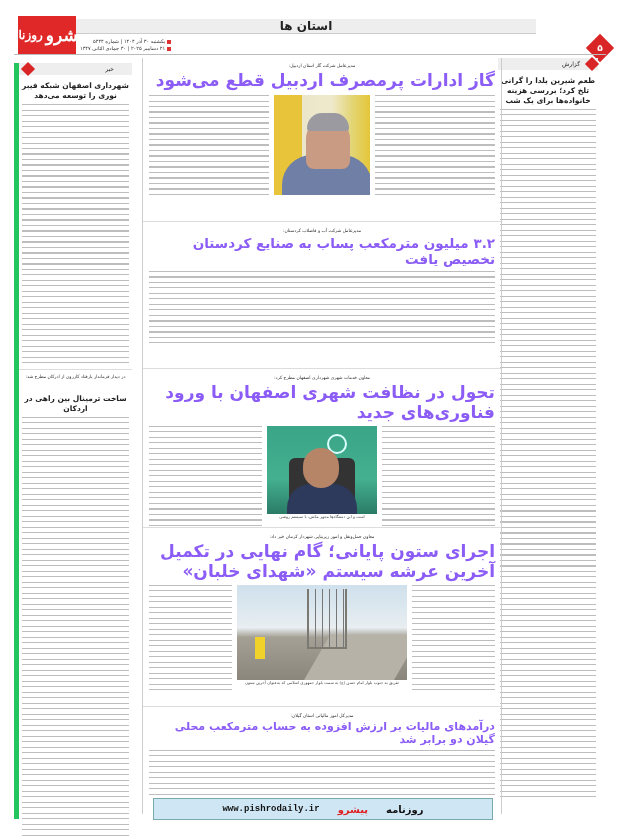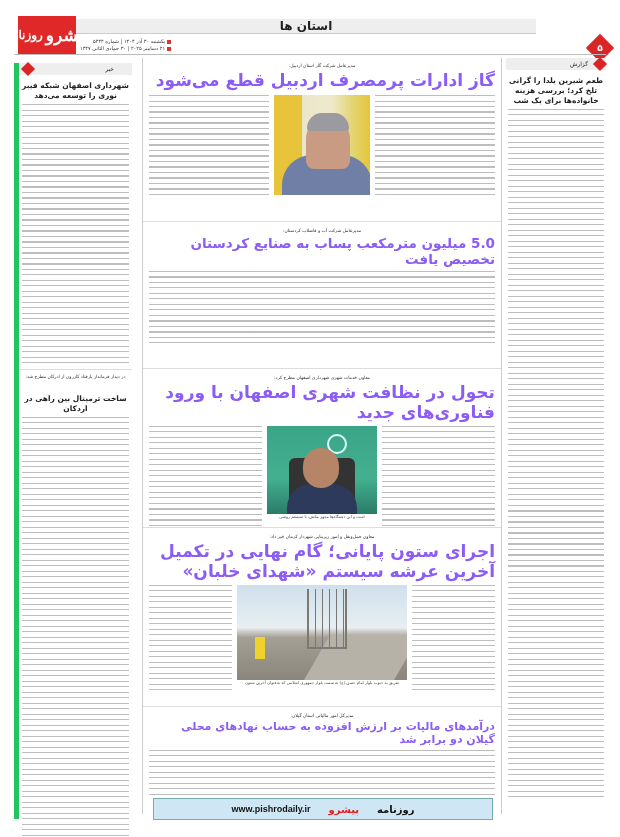--- a/index.html
+++ b/index.html
@@ -9,21 +9,21 @@
 .logo{position:absolute;left:4px;top:2px;width:58px;height:38px;background:#e02828;color:#fff;font-family:"DejaVu Serif",serif;font-weight:bold;display:flex;align-items:center;justify-content:center;font-size:12px}
 .logo .big{font-size:17px;margin-left:3px}
 .title-bar{position:absolute;left:62px;top:5px;width:460px;height:15px;background:#eee;border-bottom:1px solid #ccc;text-align:center;font-size:12px;font-weight:bold;line-height:15px}
 .dateline{position:absolute;left:66px;top:24px;font-size:5px;line-height:7px;color:#333;direction:rtl}
 .dateline div{display:flex;align-items:center;gap:2px}
 .dateline .sq{width:4px;height:4px;background:#d33;display:inline-block}
 .pagenum{position:absolute;right:-4px;top:24px;width:20px;height:20px;background:#d92525;transform:rotate(45deg);}
 .pagenum span{position:absolute;inset:0;transform:rotate(-45deg);display:flex;align-items:center;justify-content:center;color:#fff;font-size:9px;font-weight:bold}
 .hr{position:absolute;left:0;top:40px;width:592px;height:1px;background:#bbb}
 .col-left{position:absolute;left:0;top:49px;width:118px;height:756px;border-left:5px solid #22c55e}
-.col-right{position:absolute;right:0;top:44px;width:100px;height:756px}
+.col-right{position:absolute;right:8px;top:44px;width:100px;height:756px}
 .col-mid{position:absolute;left:128px;top:44px;width:360px;height:756px;border-right:1px solid #ccc;border-left:1px solid #ccc}
 .section-tag{height:12px;background:#eee;font-size:6px;line-height:12px;padding:0 18px;position:relative}
 .section-tag .dm{position:absolute;top:1px;width:10px;height:10px;background:#d92525;transform:rotate(45deg)}
 .col-right .section-tag .dm{right:1px}
 .col-left .section-tag .dm{left:4px}
 .col-left .section-tag{text-align:right}
 .sidehead{font-size:7.5px;font-weight:bold;text-align:center;line-height:10px;margin:6px 3px 3px}
 .kicker{font-size:4.5px;text-align:center;color:#333;line-height:7px}
 .headline{font-weight:bold;color:#8b5cf6;line-height:1.15;font-family:"DejaVu Sans",sans-serif}
 .h1{font-size:17px;margin:2px 0 4px}
@@ -45,21 +45,21 @@
 .ph2 .man{position:absolute;left:36px;top:22px;width:36px;height:40px;border-radius:18px;background:#b68567}
 .ph2 .suit{position:absolute;left:20px;top:58px;width:70px;height:30px;border-radius:24px 24px 0 0;background:#2d3a5c}
 .ph3{width:170px;height:95px;background:linear-gradient(180deg,#cfe0ec 0%,#e8eef1 45%,#a5a095 55%,#8a867c 100%)}
 .ph3 .scaf{position:absolute;left:70px;top:4px;width:40px;height:60px;border:2px solid #7a7a72;border-top:none;background:repeating-linear-gradient(90deg,transparent 0,transparent 6px,#777 6px,#777 7px)}
 .ph3 .yel{position:absolute;left:18px;top:52px;width:10px;height:22px;background:#f0d22a}
 .ph3 .road{position:absolute;left:80px;top:50px;width:90px;height:45px;background:#b7b2a8;transform:skewX(-30deg)}
 .caption{font-size:4px;line-height:6px;color:#444;text-align:center}
 .footer-banner{position:absolute;left:10px;top:740px;width:340px;height:22px;background:#cfe7f5;border:1px solid #7aa;display:flex;align-items:center;justify-content:center;gap:18px;direction:rtl}
 .footer-banner .name{font-size:10px;font-weight:bold;color:#111}
 .footer-banner .brand{font-size:10px;font-weight:bold;color:#e02020}
-.footer-banner .url{font-size:9px;font-weight:bold;color:#111;font-family:Liberation Sans, sans-serif;direction:ltr}
+.footer-banner .url{font-size:9px;font-weight:bold;color:#111;font-family:Liberation Mono, monospace;direction:ltr}
 .sep{height:1px;background:#ddd;margin:3px 0}
 </style>
 </head>
 <body>
 
 <div class="page">
 
   <div class="header">
     <div class="logo">
       <span class="big">پیشرو</span>
@@ -117,21 +117,21 @@
             <div class="man"></div>
             <div class="hair"></div>
         </div>
         <div class="body lines" style="flex:1;height:100px"></div>
       </div>
     </div>
     <div class="sep"></div>
 
     <div style="height:140px;padding:2px 6px 0">
       <div class="kicker">مدیرعامل شرکت آب و فاضلاب کردستان:</div>
-      <div class="headline h2">5.0 میلیون مترمکعب پساب به صنایع کردستان تخصیص یافت</div>
+      <div class="headline h2">۳.۲ میلیون مترمکعب پساب به صنایع کردستان تخصیص یافت</div>
       <div class="body lines" style="height:76px"></div>
     </div>
     <div class="sep"></div>
 
     <div style="height:152px;padding:2px 6px 0">
       <div class="kicker">معاون خدمات شهری شهرداری اصفهان مطرح کرد:</div>
       <div class="headline h3">تحول در نظافت شهری اصفهان با ورود فناوری‌های جدید</div>
       <div class="row">
         <div class="body lines" style="flex:1;height:100px"></div>
         <div style="width:110px;flex:none">
@@ -161,21 +161,21 @@
           </div>
           <div class="caption">تقریق به جنوب بلوار امام حسن (ع) به سمت بلوار جمهوری اسلامی که به‌عنوان آخرین ستون</div>
         </div>
         <div class="body lines" style="flex:1;height:110px"></div>
       </div>
     </div>
     <div class="sep"></div>
 
     <div style="height:125px;padding:2px 6px 0;position:relative">
       <div class="kicker">مدیرکل امور مالیاتی استان گیلان:</div>
-      <div class="headline h4">درآمدهای مالیات بر ارزش افزوده به حساب نهادهای محلی گیلان دو برابر شد</div>
+      <div class="headline h4">درآمدهای مالیات بر ارزش افزوده به حساب مترمکعب محلی گیلان دو برابر شد</div>
       <div class="body lines" style="height:48px"></div>
     </div>
 
     <div class="footer-banner">
       <span class="name">روزنامه</span>
       <span class="brand">پیشرو</span>
       <span class="url">www.pishrodaily.ir</span>
     </div>
   </div>
 

